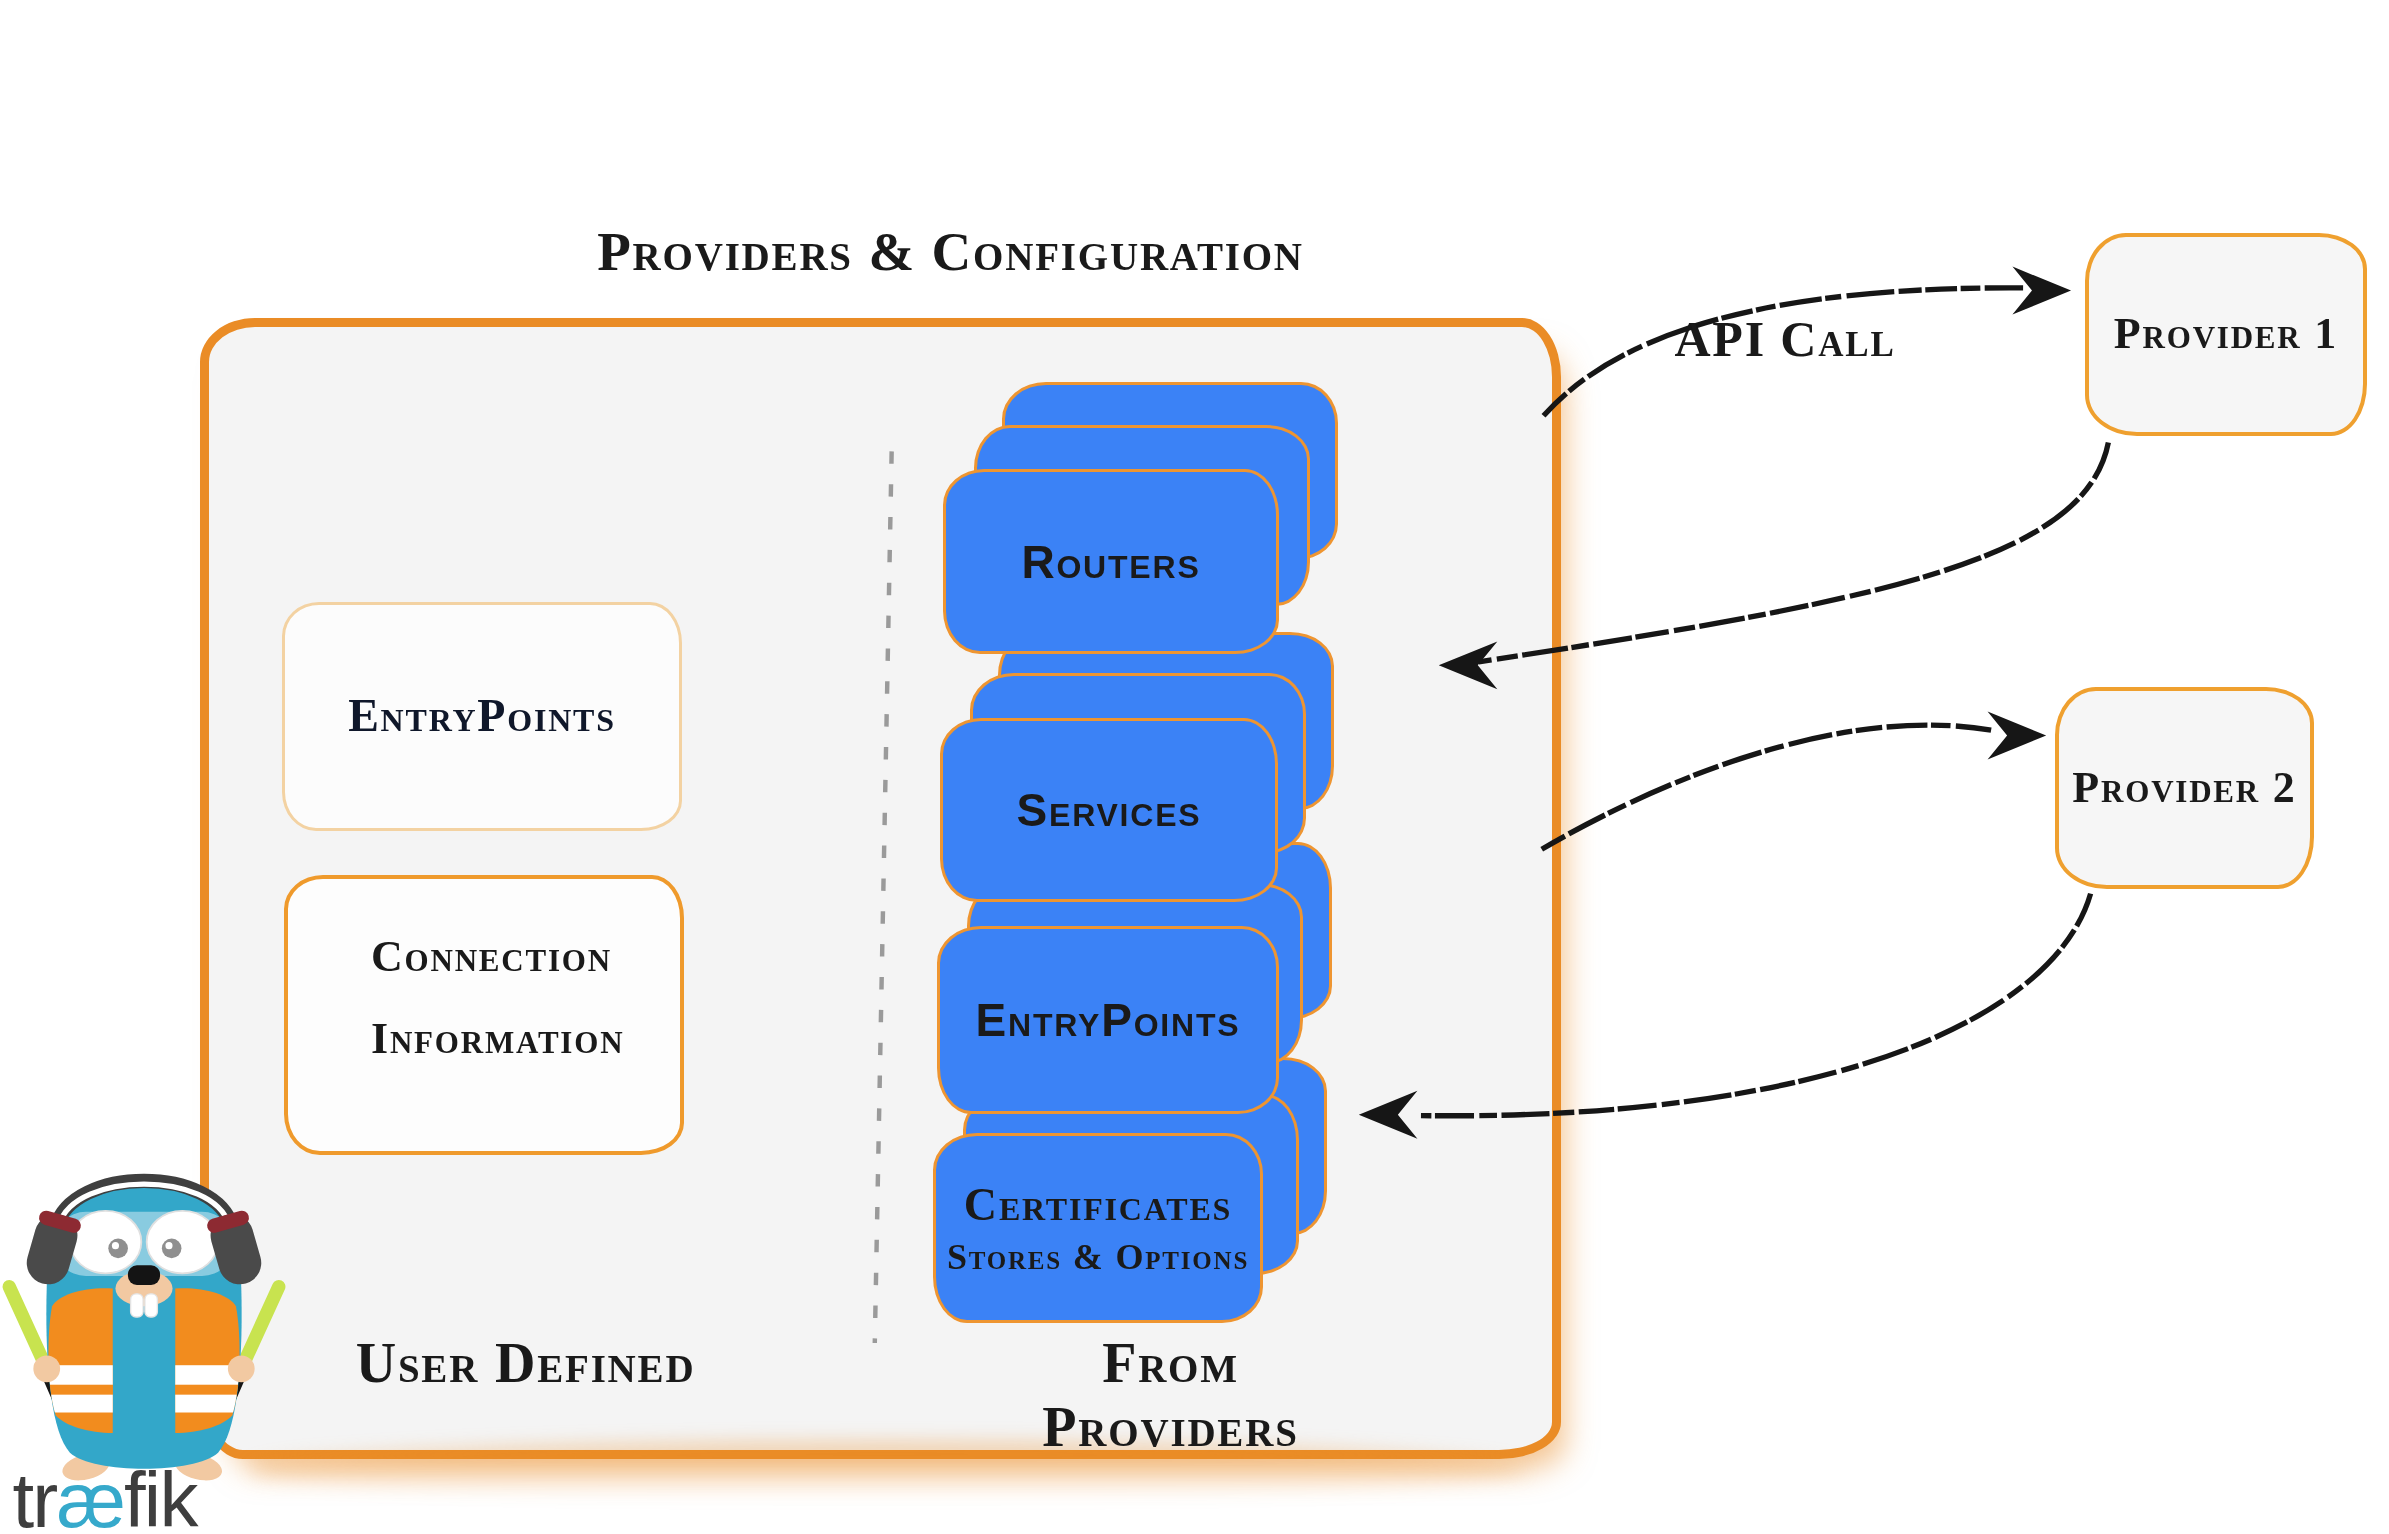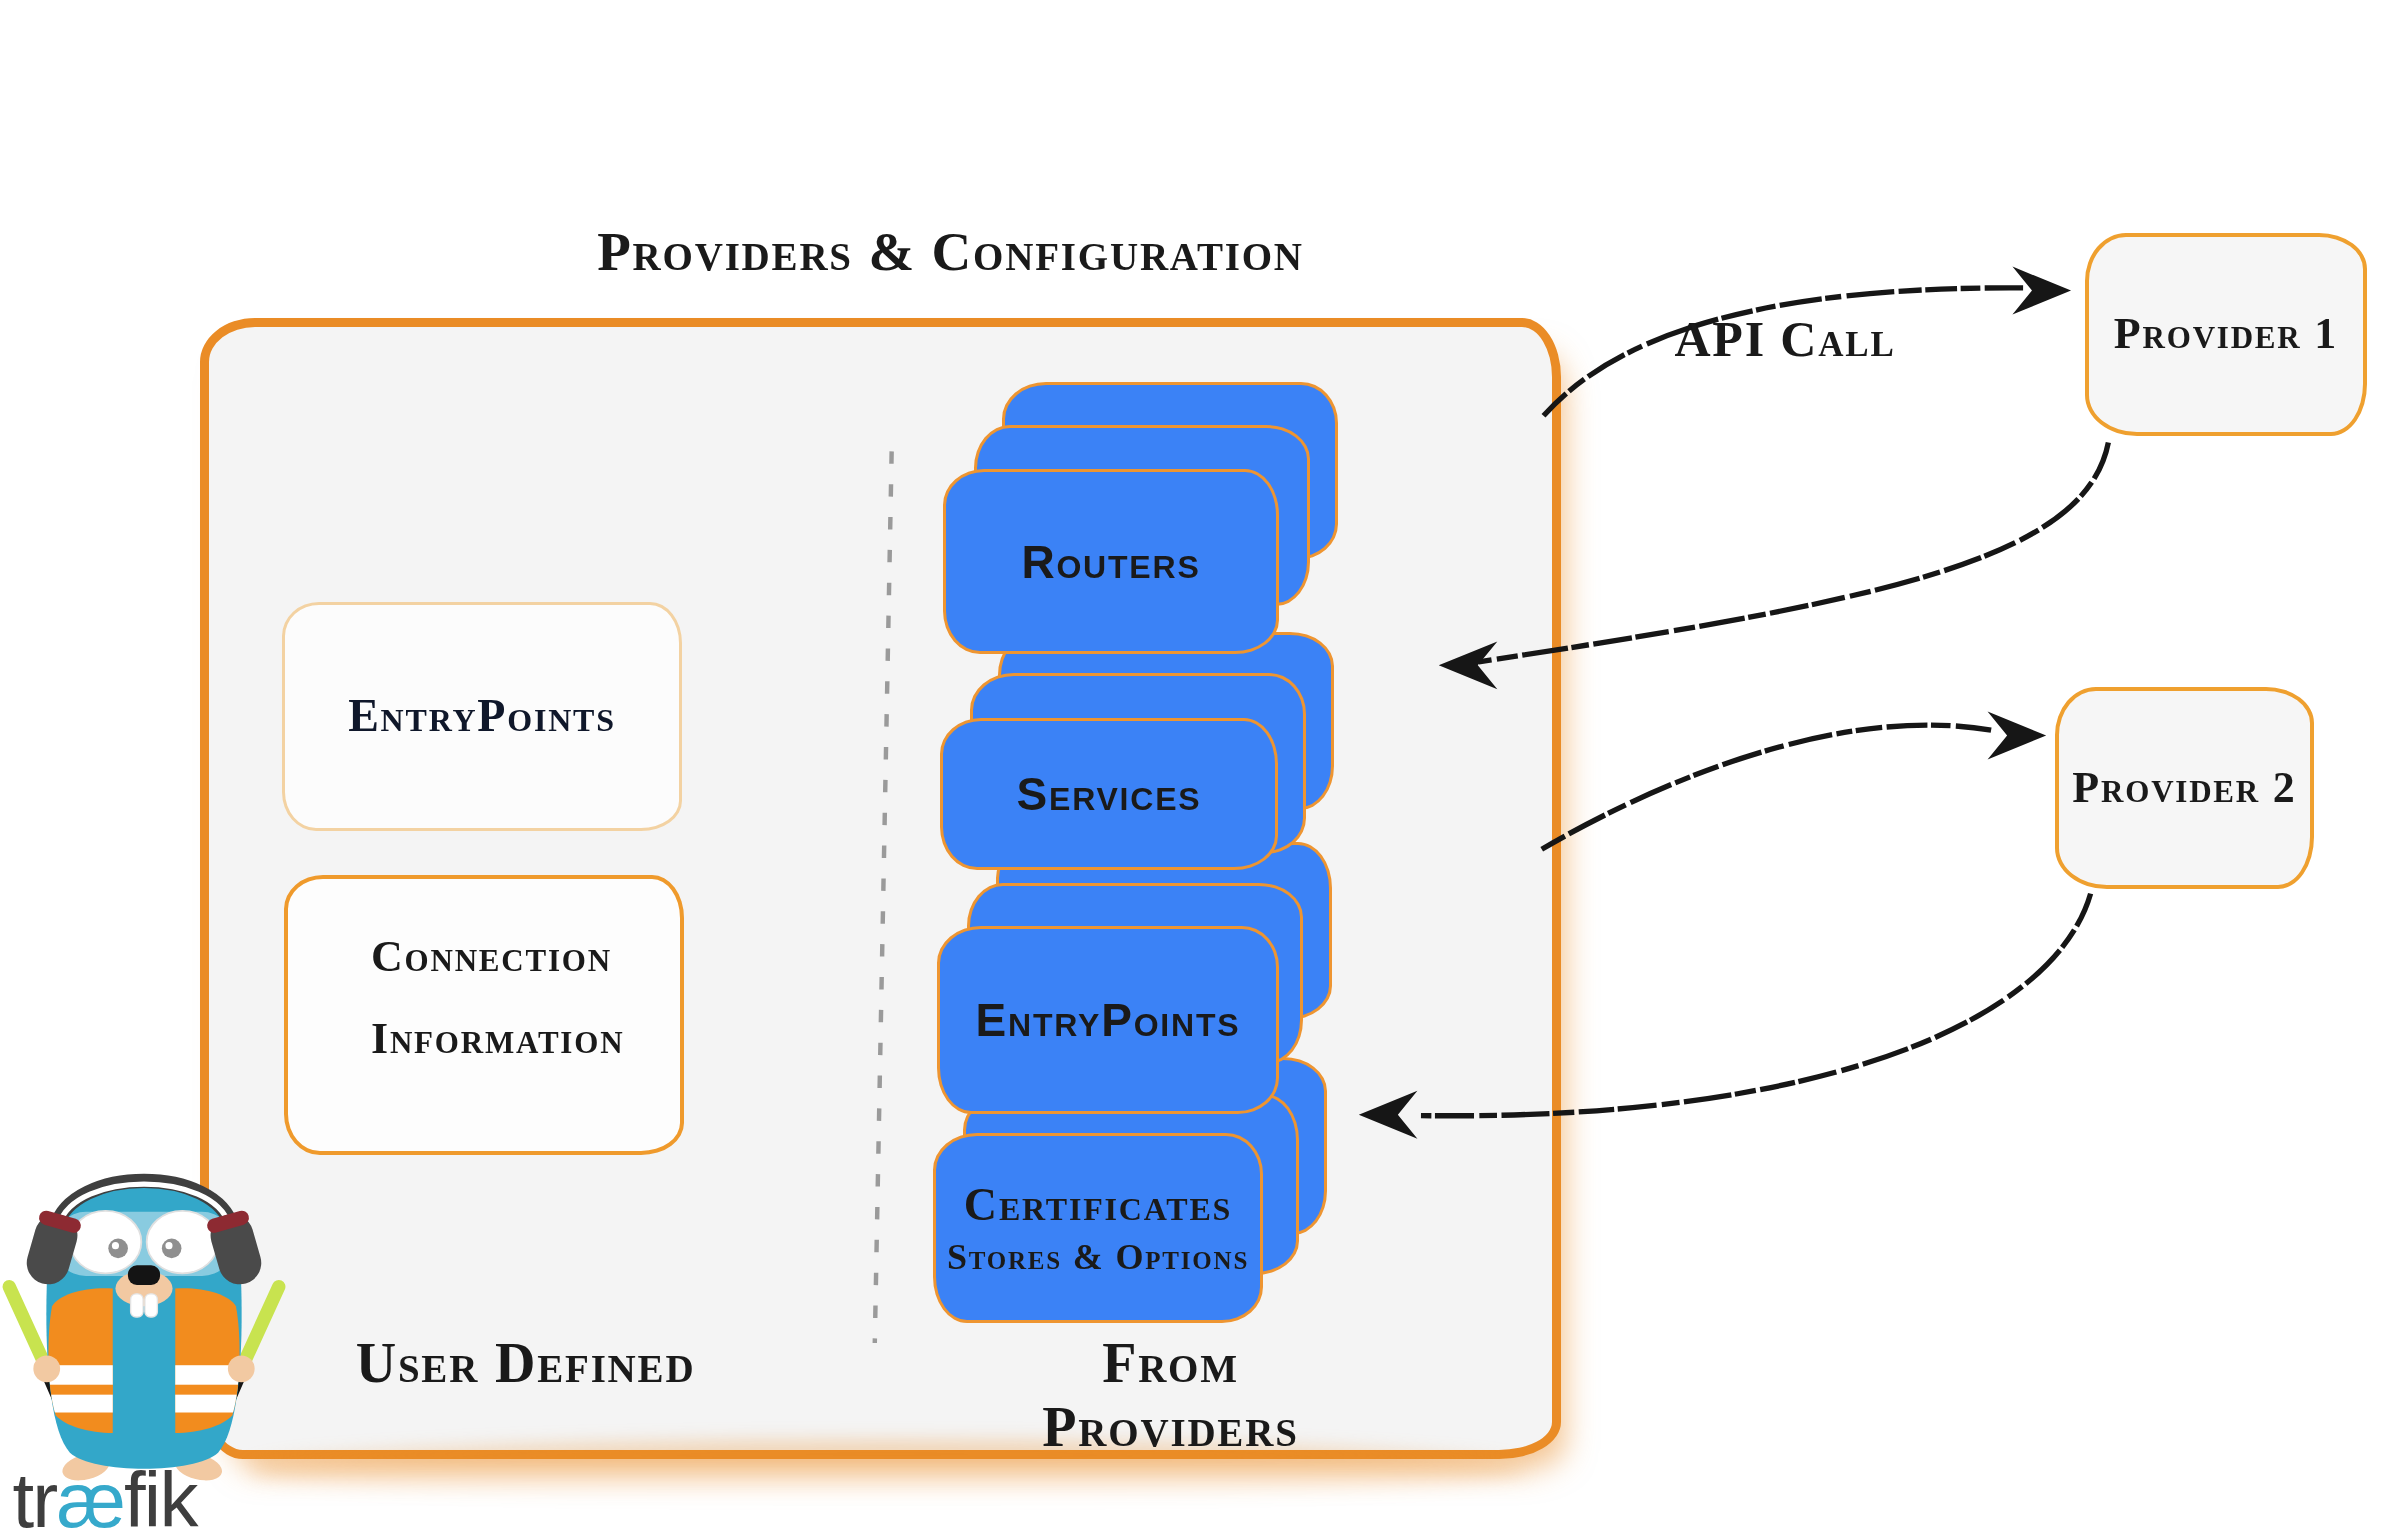--- a/index.html
+++ b/index.html
@@ -108,21 +108,21 @@
     <div class="card r3" style="left:1002px;top:382px;width:336px;height:178px;z-index:31;"></div>
     <div class="card r2" style="left:974px;top:425px;width:336px;height:181px;z-index:32;"></div>
     <div class="card r1" style="left:943px;top:469px;width:336px;height:185px;z-index:33;">
       <div class="card-label">Routers</div>
     </div>
   </div>
 
   <div>
     <div class="card r2" style="left:998px;top:632px;width:336px;height:178px;z-index:28;"></div>
     <div class="card r3" style="left:970px;top:673px;width:336px;height:181px;z-index:29;"></div>
-    <div class="card r1" style="left:940px;top:718px;width:338px;height:152px;z-index:30;">
+    <div class="card r1" style="left:940px;top:718px;width:338px;height:184px;z-index:30;">
       <div class="card-label">Services</div>
     </div>
   </div>
 
   <div>
     <div class="card r1" style="left:996px;top:842px;width:336px;height:178px;z-index:25;"></div>
     <div class="card r2" style="left:967px;top:883px;width:336px;height:181px;z-index:26;"></div>
     <div class="card r3" style="left:937px;top:926px;width:342px;height:188px;z-index:27;">
       <div class="card-label">EntryPoints</div>
     </div>

